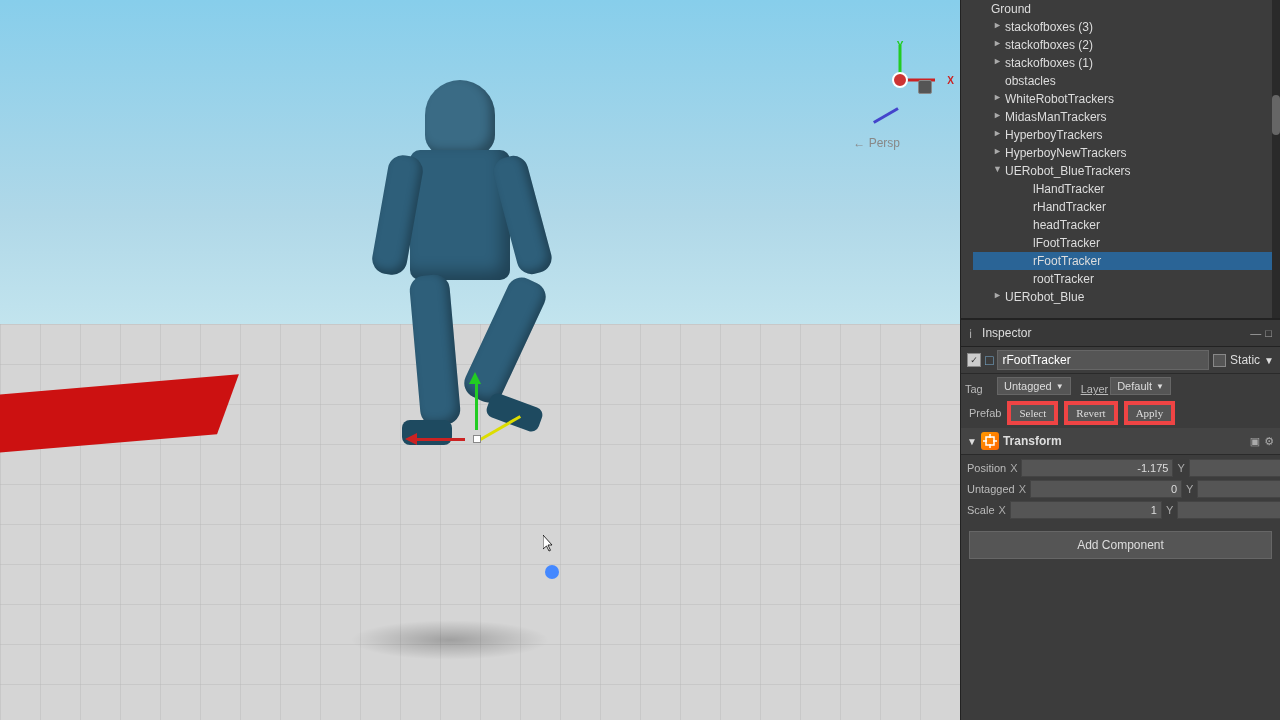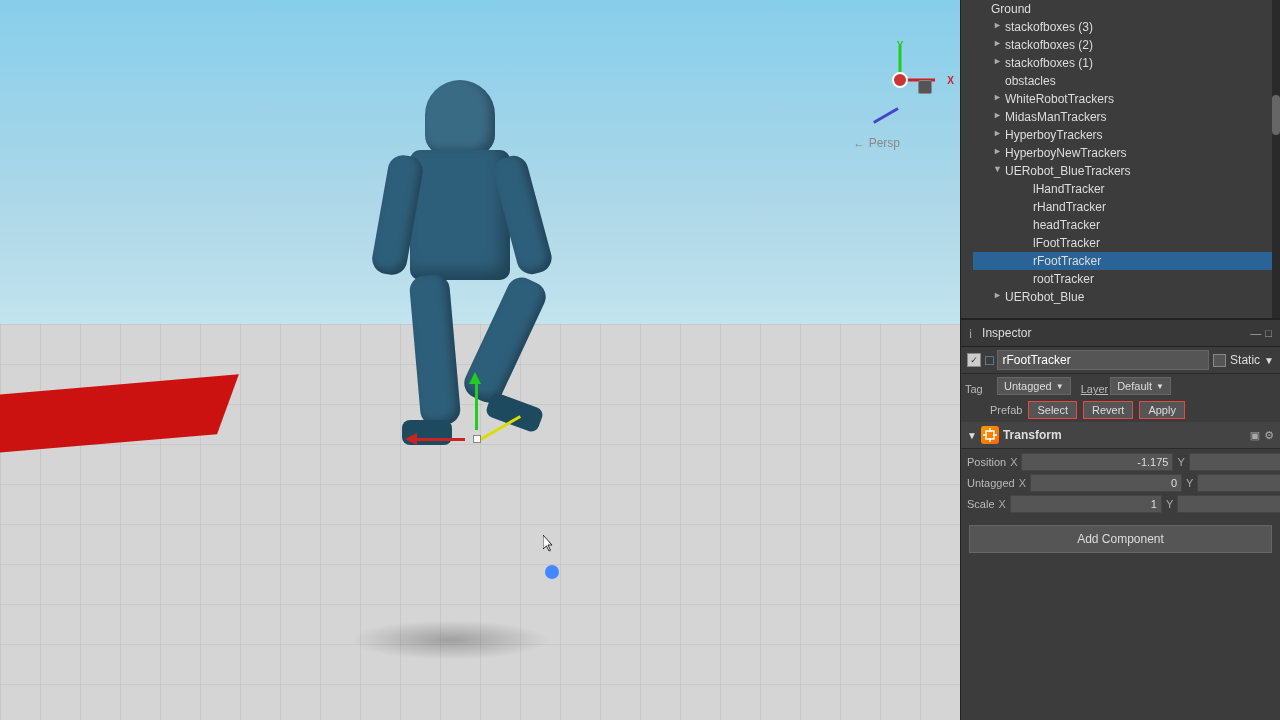--- a/index.html
+++ b/index.html
@@ -483,32 +483,32 @@
     .dropdown-arrow {
       font-size: 8px;
     }
 
     .prefab-row {
       display: flex;
       align-items: center;
       padding: 3px 8px;
       gap: 6px;
       font-size: 11px;
-      margin-left: 21px;
     }
 
     .prefab-label { color: #bbb; }
 
     .prefab-btn {
       background: #555;
-      border: 1px solid #ef4444;
+      border: 4px solid #ef4444;
       color: #ddd;
       padding: 2px 8px;
       font-size: 11px;
       cursor: pointer;
+      font-family: Liberation Serif, serif;
     }
 
     
     .component-header {
       display: flex;
       align-items: center;
       padding: 4px 6px;
       background: #444;
       border-bottom: 1px solid #2a2a2a;
       gap: 4px;

